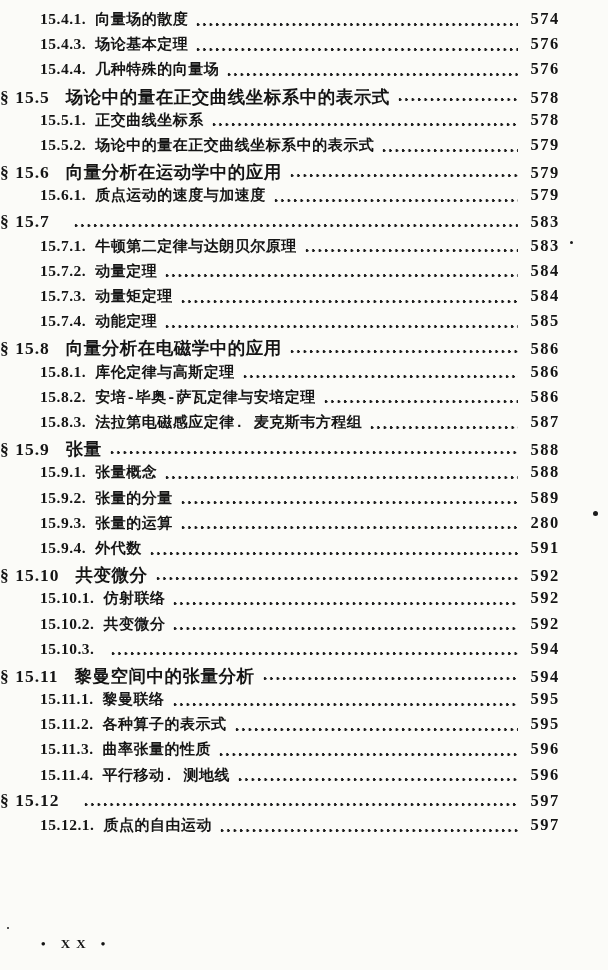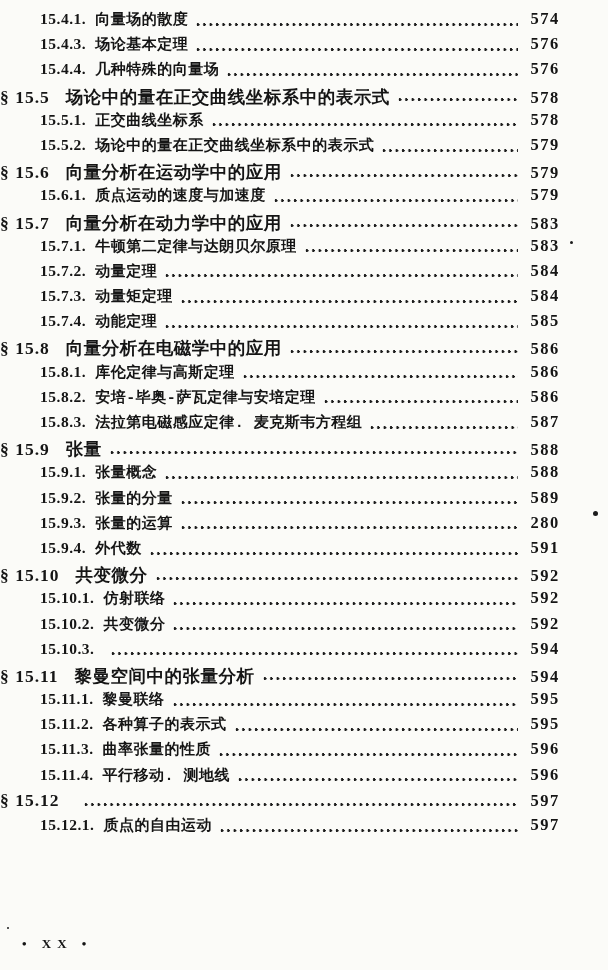--- a/index.html
+++ b/index.html
@@ -65,21 +65,21 @@
   }
   .page {
     min-width: 38px;
     font-size: 16.5px;
     font-weight: 700;
     letter-spacing: 1.5px;
     text-align: center;
   }
   .footer {
     position: absolute;
-    left: 22px;
+    left: 41px;
     top: 936px;
     font-size: 13px;
     font-weight: 700;
     letter-spacing: 6px;
   }
   .speck {
     position: absolute;
     background: #1c1c1c;
     border-radius: 50%;
   }
@@ -136,21 +136,20 @@
     <span class="page">579</span>
   </li>
       <li class="row sub">
     <span class="num">15.6.1.</span>
     <span class="title">质点运动的速度与加速度</span>
     <span class="leader"></span>
     <span class="page">579</span>
   </li>
       <li class="row sec">
     <span class="num">§ 15.7</span>
-    <span class="title">向量分析在动力学中的应用</span>
     <span class="leader"></span>
     <span class="page">583</span>
   </li>
       <li class="row sub">
     <span class="num">15.7.1.</span>
     <span class="title">牛顿第二定律与达朗贝尔原理</span>
     <span class="leader"></span>
     <span class="page">583</span>
   </li>
       <li class="row sub">

